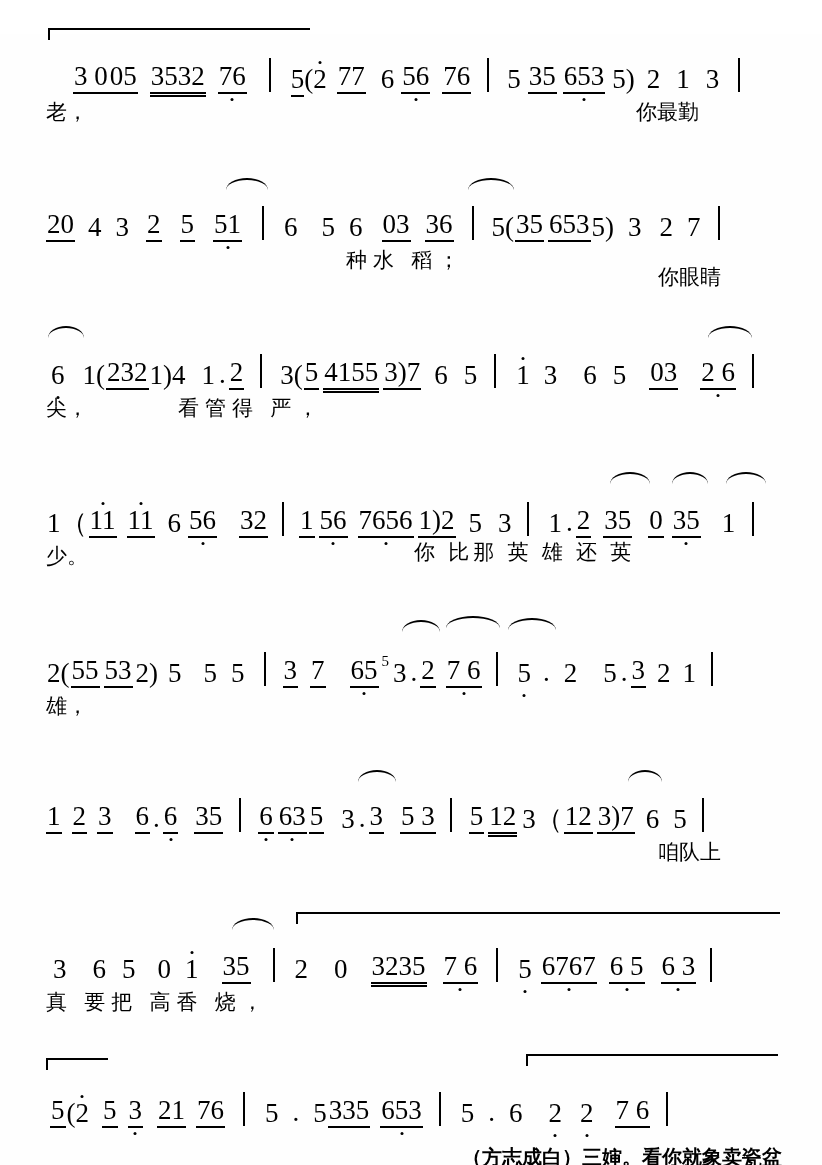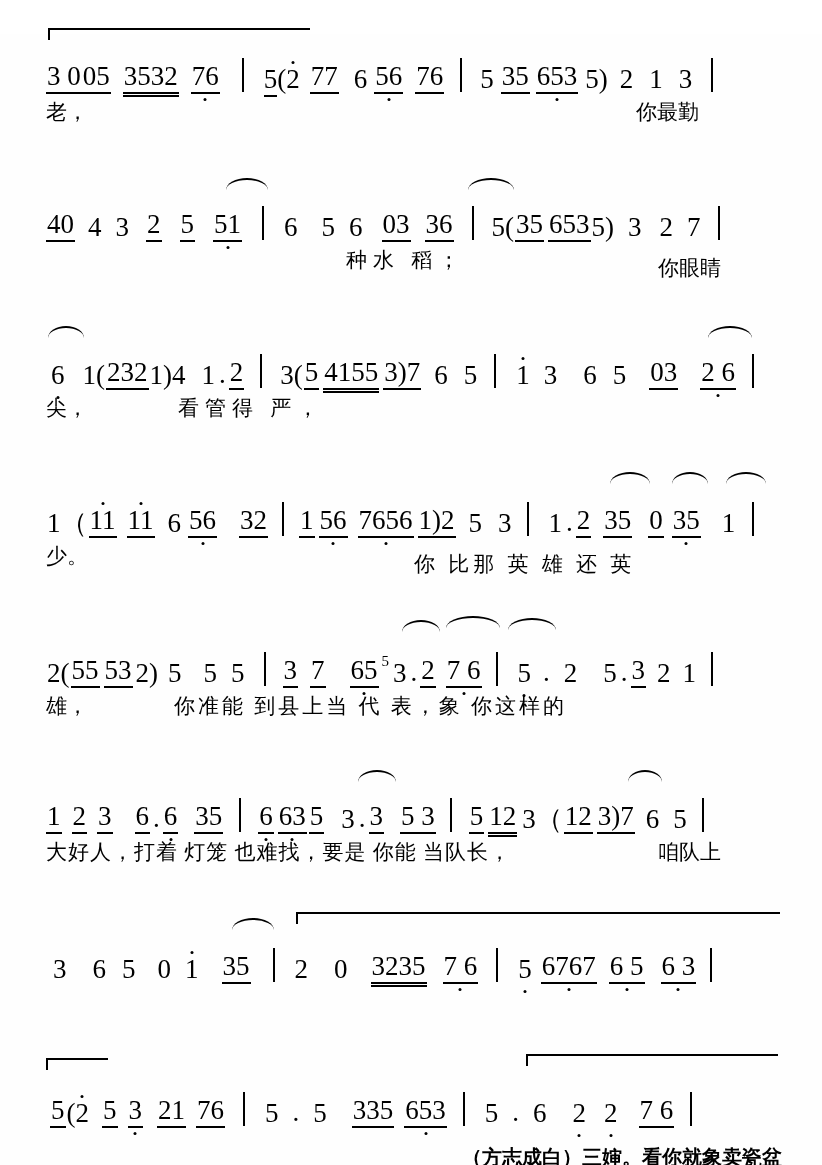--- a/index.html
+++ b/index.html
@@ -117,21 +117,21 @@
   }
 </style>
 </head>
 <body>
 
 <div class="page">
 
   <div class="system" style="margin-top:34px;">
     <div class="row-wrap">
       <div class="bracket" style="left:2px; top:-6px; width:260px;"></div>
-      <div class="staff-row" style="padding-top:14px;">
+      <div class="staff-row" style="padding-top:14px;justify-content:center;">
         <span class="note u1">3&nbsp;0</span>
         <span class="note u1" style="">05</span>
         <span class="note u2" style="margin-left:12px;">3532</span>
         <span class="note u2 dot-dn" style="margin-left:12px;">76</span>
         <span class="barline" style="margin-left:22px;"></span>
         <span class="note" style="margin-left:10px;"><span class="u1">5</span>(<span class="dot-up" style="position:relative;">2</span></span>
         <span class="note u1" style="margin-left:9px;">77</span>
         <span class="note" style="margin-left:14px;">6</span>
         <span class="note u1 dot-dn" style="margin-left:6px;">56</span>
         <span class="note u1" style="margin-left:12px;">76</span>
@@ -150,21 +150,21 @@
         <span class="lyr" style="left:590px; top:4px;">你最勤</span>
       </div>
     </div>
   </div>
 
   <div class="system" style="margin-top:30px;">
     <div class="row-wrap">
       <div class="slur" style="left:180px; top:-4px; width:42px;"></div>
       <div class="slur" style="left:422px; top:-4px; width:46px;"></div>
       <div class="staff-row" style="padding-top:14px;">
-        <span class="note u1">40</span>
+        <span class="note u1">20</span>
         <span class="note" style="margin-left:12px;">4</span>
         <span class="note" style="margin-left:12px;">3</span>
         <span class="note u1" style="margin-left:16px;">2</span>
         <span class="note u1" style="margin-left:18px;">5</span>
         <span class="note u1 dot-dn" style="margin-left:18px;">51</span>
         <span class="barline" style="margin-left:20px;"></span>
         <span class="note" style="margin-left:10px;">6</span>
         <span class="note" style="margin-left:22px;">5</span>
         <span class="note" style="margin-left:12px;">6</span>
         <span class="note u1" style="margin-left:18px;">03</span>
@@ -174,21 +174,21 @@
         <span class="note u1">35</span>
         <span class="note u1" style="margin-left:4px;">653</span>
         <span class="note">5)</span>
         <span class="note" style="margin-left:12px;">3</span>
         <span class="note" style="margin-left:16px;">2</span>
         <span class="note" style="margin-left:12px;">7</span>
         <span class="barline" style="margin-left:16px;"></span>
       </div>
       <div class="lyric-layer">
         <span class="lyr" style="left:300px; top:4px; letter-spacing:6px;">种水 稻；</span>
-        <span class="lyr" style="left:612px; top:12px;">你眼睛</span>
+        <span class="lyr" style="left:612px; top:21px;">你眼睛</span>
       </div>
     </div>
   </div>
 
   <div class="system" style="margin-top:30px;">
     <div class="row-wrap">
       <div class="slur" style="left:2px; top:-4px; width:36px;"></div>
       <div class="slur" style="left:662px; top:-4px; width:44px;"></div>
       <div class="staff-row" style="padding-top:14px;">
         <span class="note dot-dn" style="margin-left:4px;">6</span>
@@ -245,21 +245,21 @@
         <span class="dur-dot">.</span>
         <span class="note u1">2</span>
         <span class="note u1" style="margin-left:12px;">35</span>
         <span class="note u1" style="margin-left:16px;">0</span>
         <span class="note u1 dot-dn" style="margin-left:8px;">35</span>
         <span class="note" style="margin-left:20px;">1</span>
         <span class="barline" style="margin-left:16px;"></span>
       </div>
       <div class="lyric-layer">
         <span class="lyr" style="left:0px; top:4px;">少。</span>
-        <span class="lyr" style="left:368px; top:12px; letter-spacing:4px;">你 比那 英   雄   还 英</span>
+        <span class="lyr" style="left:368px; top:0; letter-spacing:4px;">你 比那 英   雄   还 英</span>
       </div>
     </div>
   </div>
 
   <div class="system" style="margin-top:30px;">
     <div class="row-wrap">
       <div class="slur" style="left:356px; top:-6px; width:38px;"></div>
       <div class="slur" style="left:400px; top:-10px; width:54px;"></div>
       <div class="slur" style="left:462px; top:-8px; width:48px;"></div>
       <div class="staff-row" style="padding-top:16px;">
@@ -285,21 +285,20 @@
         <span class="note" style="margin-left:10px;">2</span>
         <span class="note" style="margin-left:24px;">5</span>
         <span class="dur-dot">.</span>
         <span class="note u1">3</span>
         <span class="note" style="margin-left:10px;">2</span>
         <span class="note" style="margin-left:10px;">1</span>
         <span class="barline" style="margin-left:14px;"></span>
       </div>
       <div class="lyric-layer">
         <span class="lyr" style="left:0px; top:4px;">雄，</span>
-        <span class="lyr" style="left:128px; top:4px; letter-spacing:3px;">你准能 到县上当  代  表，象 你这样的</span>
       </div>
     </div>
   </div>
 
   <div class="system" style="margin-top:30px;">
     <div class="row-wrap">
       <div class="slur" style="left:312px; top:-4px; width:38px;"></div>
       <div class="slur" style="left:582px; top:-4px; width:34px;"></div>
       <div class="staff-row" style="padding-top:14px;">
         <span class="note u1">1</span>
@@ -321,21 +320,20 @@
         <span class="note u1" style="margin-left:8px;">5</span>
         <span class="note u2" style="margin-left:4px;">12</span>
         <span class="note" style="margin-left:4px;">3（</span>
         <span class="note u1">12</span>
         <span class="note u1" style="margin-left:4px;">3)7</span>
         <span class="note" style="margin-left:10px;">6</span>
         <span class="note" style="margin-left:12px;">5</span>
         <span class="barline" style="margin-left:14px;"></span>
       </div>
       <div class="lyric-layer">
-        <span class="lyr" style="left:0px; top:4px; letter-spacing:1px;">大好人，打着 灯笼 也难找，要是 你能 当队长，</span>
         <span class="lyr" style="left:612px; top:4px;">咱队上</span>
       </div>
     </div>
   </div>
 
   <div class="system" style="margin-top:30px;">
     <div class="row-wrap">
       <div class="bracket" style="left:250px; top:-10px; width:482px;"></div>
       <div class="slur" style="left:186px; top:-4px; width:42px;"></div>
       <div class="staff-row" style="padding-top:16px;">
@@ -350,39 +348,42 @@
         <span class="note" style="margin-left:24px;">0</span>
         <span class="note u2" style="margin-left:22px;">3235</span>
         <span class="note u1 dot-dn" style="margin-left:16px;">7&nbsp;6</span>
         <span class="barline" style="margin-left:18px;"></span>
         <span class="note dot-dn" style="margin-left:10px;">5</span>
         <span class="note u2 dot-dn" style="margin-left:8px;">6767</span>
         <span class="note u1 dot-dn" style="margin-left:12px;">6&nbsp;5</span>
         <span class="note u1 dot-dn" style="margin-left:16px;">6&nbsp;3</span>
         <span class="barline" style="margin-left:14px;"></span>
       </div>
+      <div class="lyric-layer">
+        <span class="lyr" style="left:0px; top:4px; letter-spacing:6px;">真 要把  高香  烧，</span>
+      </div>
     </div>
   </div>
 
   <div class="system" style="margin-top:26px;">
     <div class="row-wrap">
       <div class="bracket" style="left:0px; top:-8px; width:60px;"></div>
       <div class="bracket" style="left:480px; top:-12px; width:250px;"></div>
       <div class="staff-row" style="padding-top:16px;">
         <span class="note u1" style="margin-left:4px;">5</span>
         <span class="note">(<span class="dot-up" style="position:relative;">2</span></span>
         <span class="note u1" style="margin-left:12px;">5</span>
         <span class="note u1 dot-dn" style="margin-left:10px;">3</span>
         <span class="note u1" style="margin-left:14px;">21</span>
         <span class="note u1" style="margin-left:10px;">76</span>
         <span class="barline" style="margin-left:18px;"></span>
         <span class="note" style="margin-left:10px;">5</span>
         <span class="dur-dot" style="margin-left:10px;">.</span>
         <span class="note" style="margin-left:10px;">5</span>
-        <span class="note u1" style="margin-left:24px;">335</span>
+        <span class="note u1" style="">335</span>
         <span class="note u1 dot-dn" style="margin-left:10px;">653</span>
         <span class="barline" style="margin-left:16px;"></span>
         <span class="note" style="margin-left:10px;">5</span>
         <span class="dur-dot" style="margin-left:10px;">.</span>
         <span class="note" style="margin-left:10px;">6</span>
         <span class="note dot-dn" style="margin-left:24px;">2</span>
         <span class="note dot-dn" style="margin-left:16px;">2</span>
         <span class="note u1" style="margin-left:20px;">7&nbsp;6</span>
         <span class="barline" style="margin-left:16px;"></span>
       </div>

